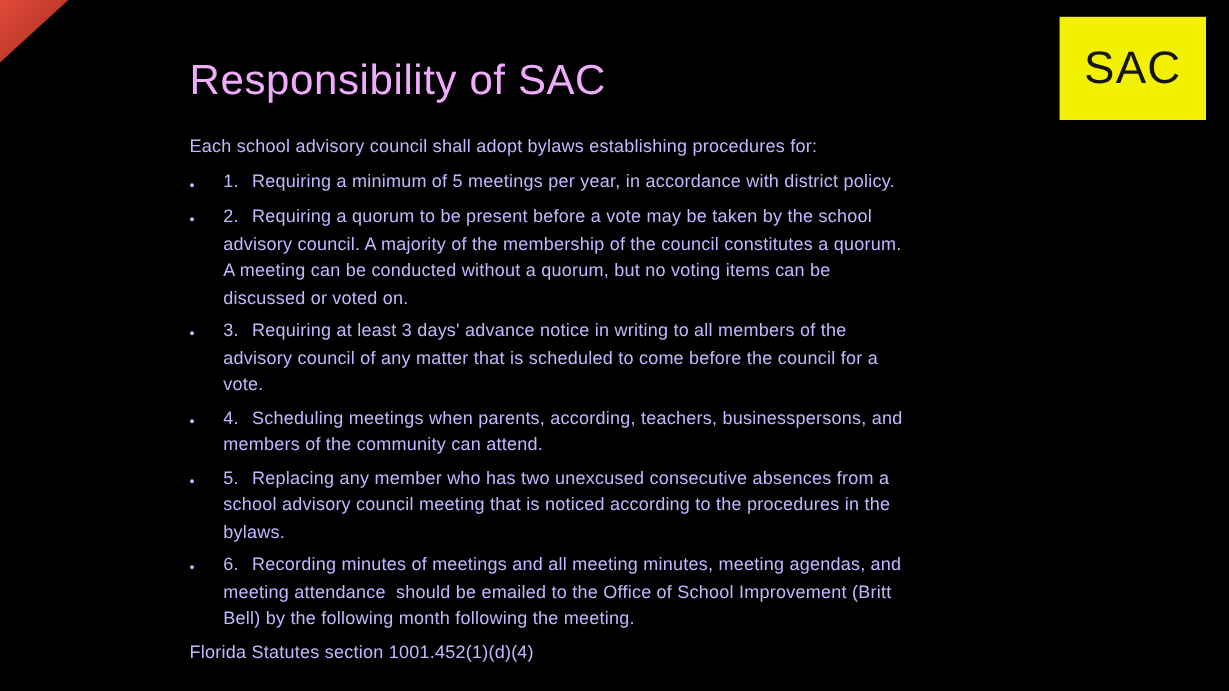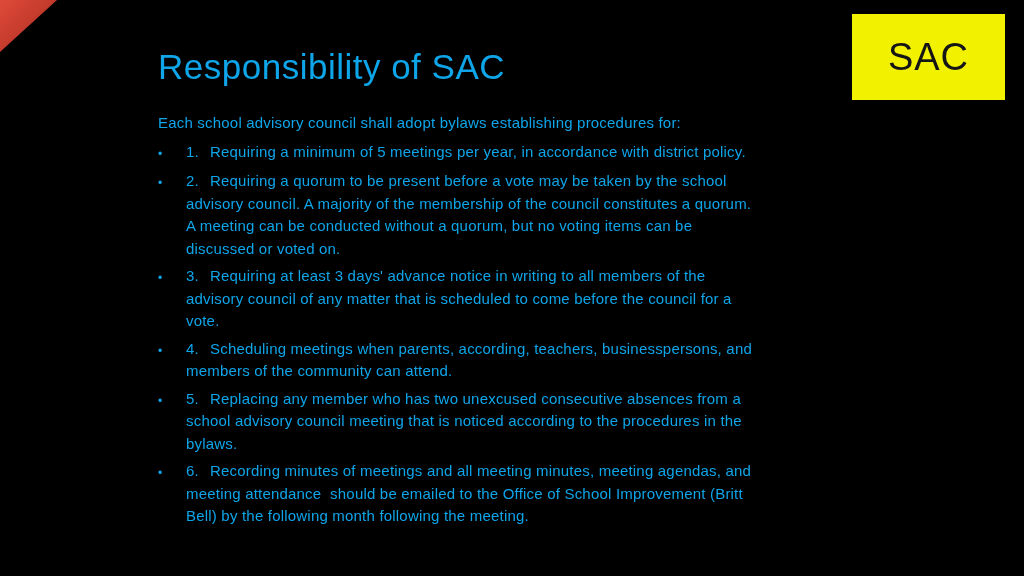--- a/index.html
+++ b/index.html
@@ -23,45 +23,45 @@
     left: 0;
     width: 57px;
     height: 52px;
     background: linear-gradient(135deg, #e04a38 0%, #c0392b 55%, #8e1f1b 100%);
     clip-path: polygon(0 0, 100% 0, 0 100%);
   }
   .sac-badge {
     position: absolute;
     top: 14px;
     right: 19px;
-    width: 153px;
+    width: 122px;
     height: 86px;
     background: #f2f200;
     display: flex;
     align-items: center;
     justify-content: center;
   }
   .sac-badge span {
     color: #151515;
     font-size: 38px;
     font-weight: 500;
     letter-spacing: 1px;
     line-height: 1;
   }
   .title {
     margin: 0 0 24px 0;
     font-size: 35px;
     font-weight: 400;
     letter-spacing: 0.5px;
     line-height: 1.2;
-    color: #0ea5e9;
+    color: #f0abfc;
     white-space: nowrap;
   }
   .body-text {
-    color: #0ea5e9;
+    color: #c4b5fd;
     font-size: 15px;
     line-height: 22.5px;
     letter-spacing: 0.2px;
   }
   .intro {
     margin: 0 0 6px 0;
   }
   .b-item {
     display: flex;
     margin: 0 0 5px 0;
@@ -129,14 +129,15 @@
       <span class="b-body"><span class="b-num">5.</span><span class="b-text">Replacing any member who has two unexcused consecutive absences from a school advisory council meeting that is noticed according to the procedures in the bylaws.</span></span>
     </div>
 
     <div class="b-item body-text">
       <span class="b-mark">•</span>
       <span class="b-body"><span class="b-num">6.</span><span class="b-text">Recording minutes of meetings and all meeting minutes, meeting agendas, and  meeting attendance  should be emailed to the Office of School Improvement (Britt Bell) by the following month following the meeting.</span></span>
     </div>
 
   </div>
 
+  <p class="footer-line body-text">Florida Statutes section 1001.452(1)(d)(4)</p>
 
 </div>
 
 </body></html>

